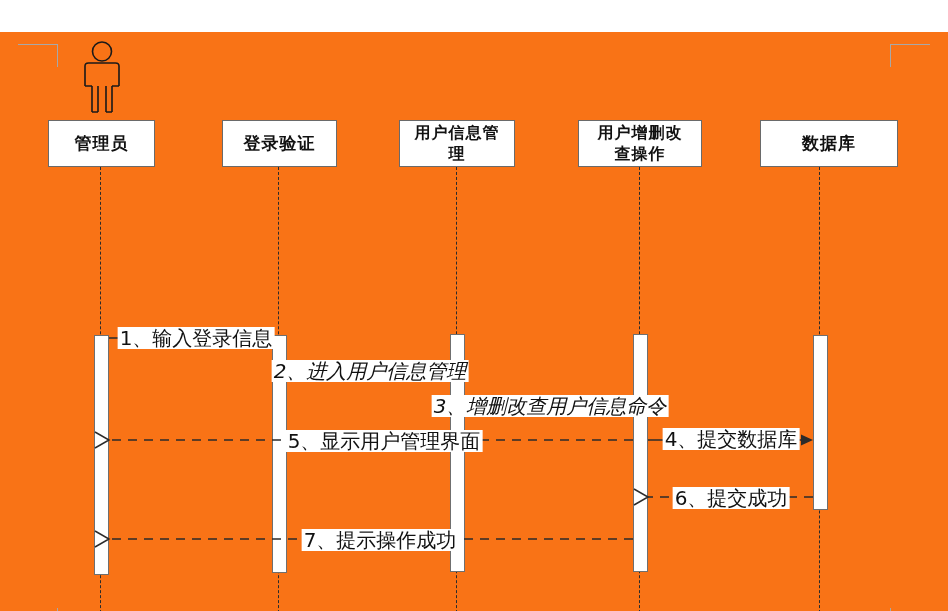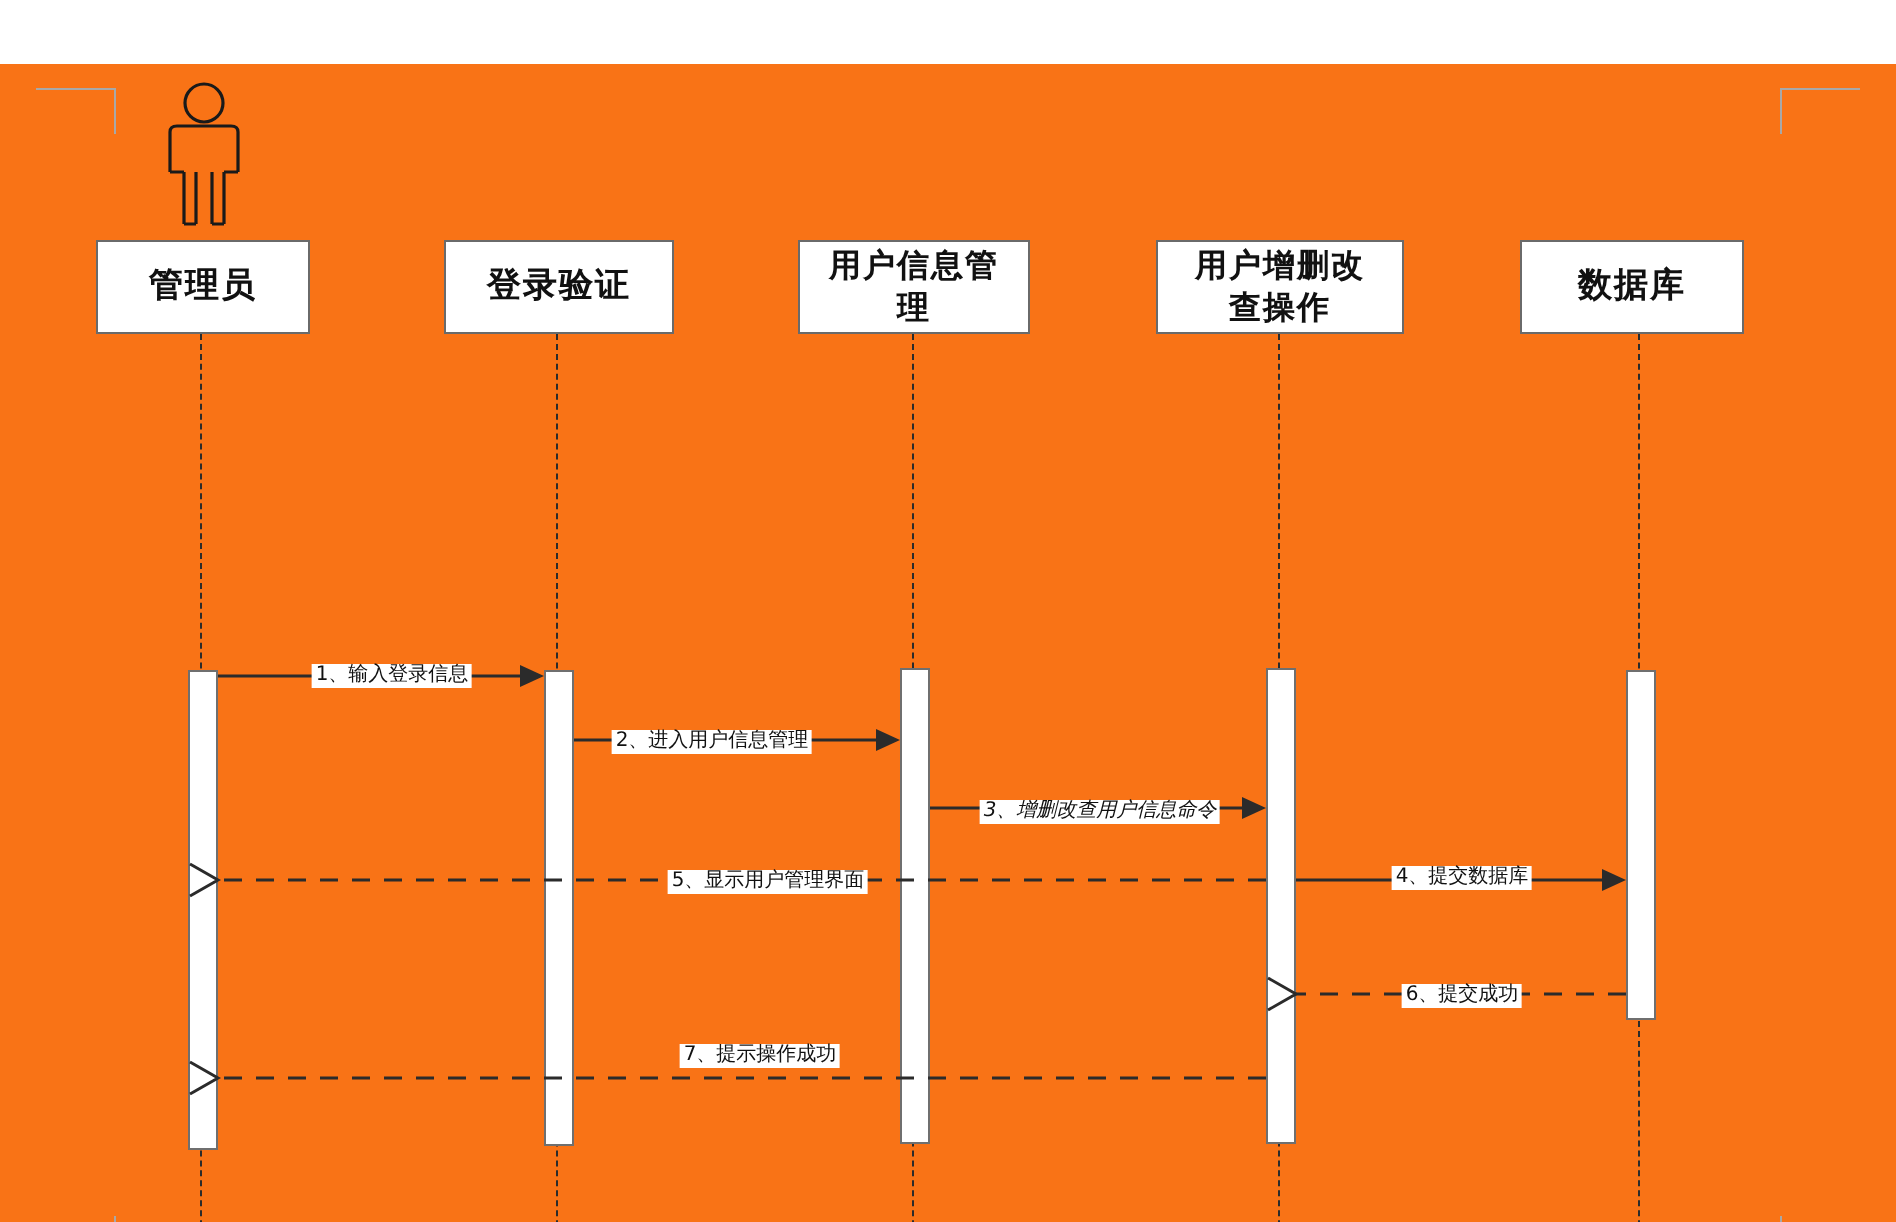--- a/index.html
+++ b/index.html
@@ -75,21 +75,21 @@
   }
 
   
   #wires{position:absolute;left:0;top:0;width:948px;height:611px;pointer-events:none;}
 
   
   .msg-label{
     position:absolute;
     background:#ffffff;
     color:#111111;
-    font-size:10px;
+    font-size:20px;
     line-height:1;
     white-space:nowrap;
     padding:1px 2px;
     transform:translate(-50%,-50%);
     font-family:"DejaVu Sans","Liberation Sans",sans-serif;
   }
 </style>
 </head>
 <body>
 
@@ -127,21 +127,21 @@
       <div>
         <span>登录验证</span>
       </div>
     </div>
   <div class="head" id="head3" style="left: 578px; top: 88px; width: 124px; height: 47px; font-size: 16px;">
       <div>
         <span>用户增删改</span>
         <span>查操作</span>
       </div>
     </div>
-  <div class="head" id="head4" style="left: 760px; top: 88px; width: 112px; height: 47px;">
+  <div class="head" id="head4" style="left: 760px; top: 88px; width: 138px; height: 47px;">
       <div>
         <span>数据库</span>
       </div>
     </div>
 
   <div id="lifelines">
       <div class="lifeline" style="left: 100.2px; top: 135px; height: 461px;"></div>
       <div class="lifeline" style="left: 278.2px; top: 135px; height: 461px;"></div>
       <div class="lifeline" style="left: 456.2px; top: 135px; height: 461px;"></div>
       <div class="lifeline" style="left: 639.2px; top: 135px; height: 461px;"></div>
@@ -181,21 +181,21 @@
         <path d="M 634 457 L 648 465 L 634 473" fill="none" stroke="#2b2b2b" stroke-width="1.5"></path>
       </g>
       <g>
         <line x1="633" y1="507" x2="109" y2="507" stroke="#2b2b2b" stroke-width="1.5" stroke-dasharray="9,7"></line>
         <path d="M 95 499 L 109 507 L 95 515" fill="none" stroke="#2b2b2b" stroke-width="1.5"></path>
       </g>
     </svg>
 
   <div id="labels">
       <div class="msg-label" style="left: 196px; top: 306px;">1、输入登录信息</div>
-      <div class="msg-label" style="left: 356px; top: 339px;">2、进入用户信息管理</div>
+      <div class="msg-label" style="left: 370px; top: 339px; font-style: italic;">2、进入用户信息管理</div>
       <div class="msg-label" style="left: 550px; top: 374px; font-style: italic;">3、增删改查用户信息命令</div>
       <div class="msg-label" style="left: 731px; top: 407px;">4、提交数据库</div>
       <div class="msg-label" style="left: 384px; top: 409px;">5、显示用户管理界面</div>
       <div class="msg-label" style="left: 731px; top: 466px;">6、提交成功</div>
-      <div class="msg-label" style="left: 380px; top: 496px;">7、提示操作成功</div>
+      <div class="msg-label" style="left: 380px; top: 508px;">7、提示操作成功</div>
     </div>
 
 </div>
 
 </body></html>

